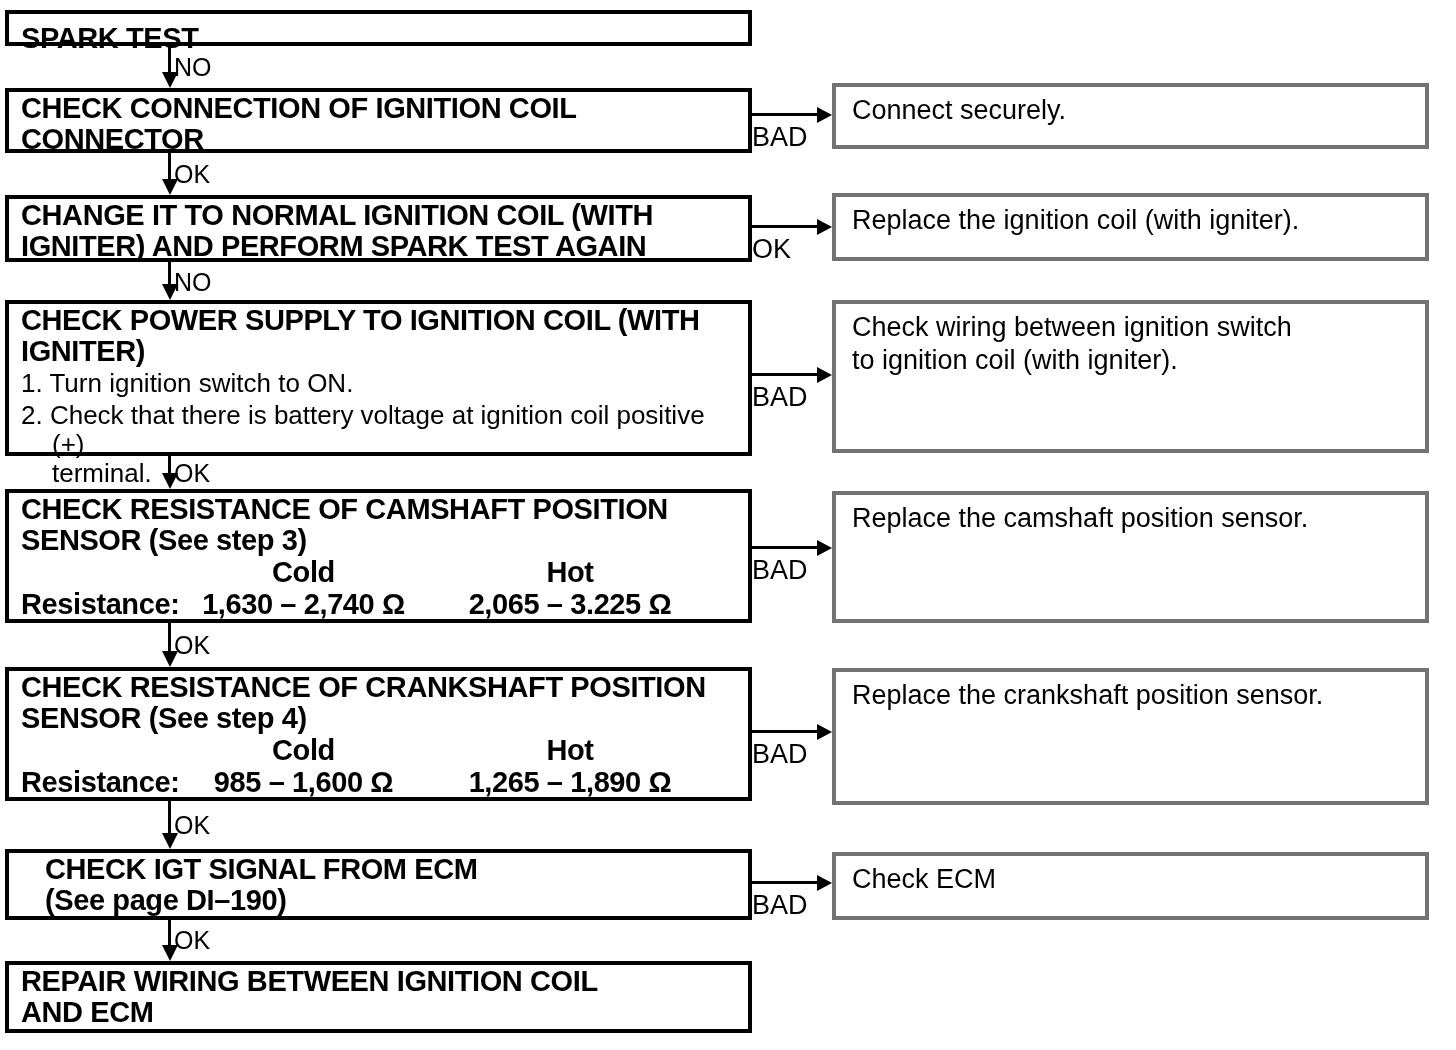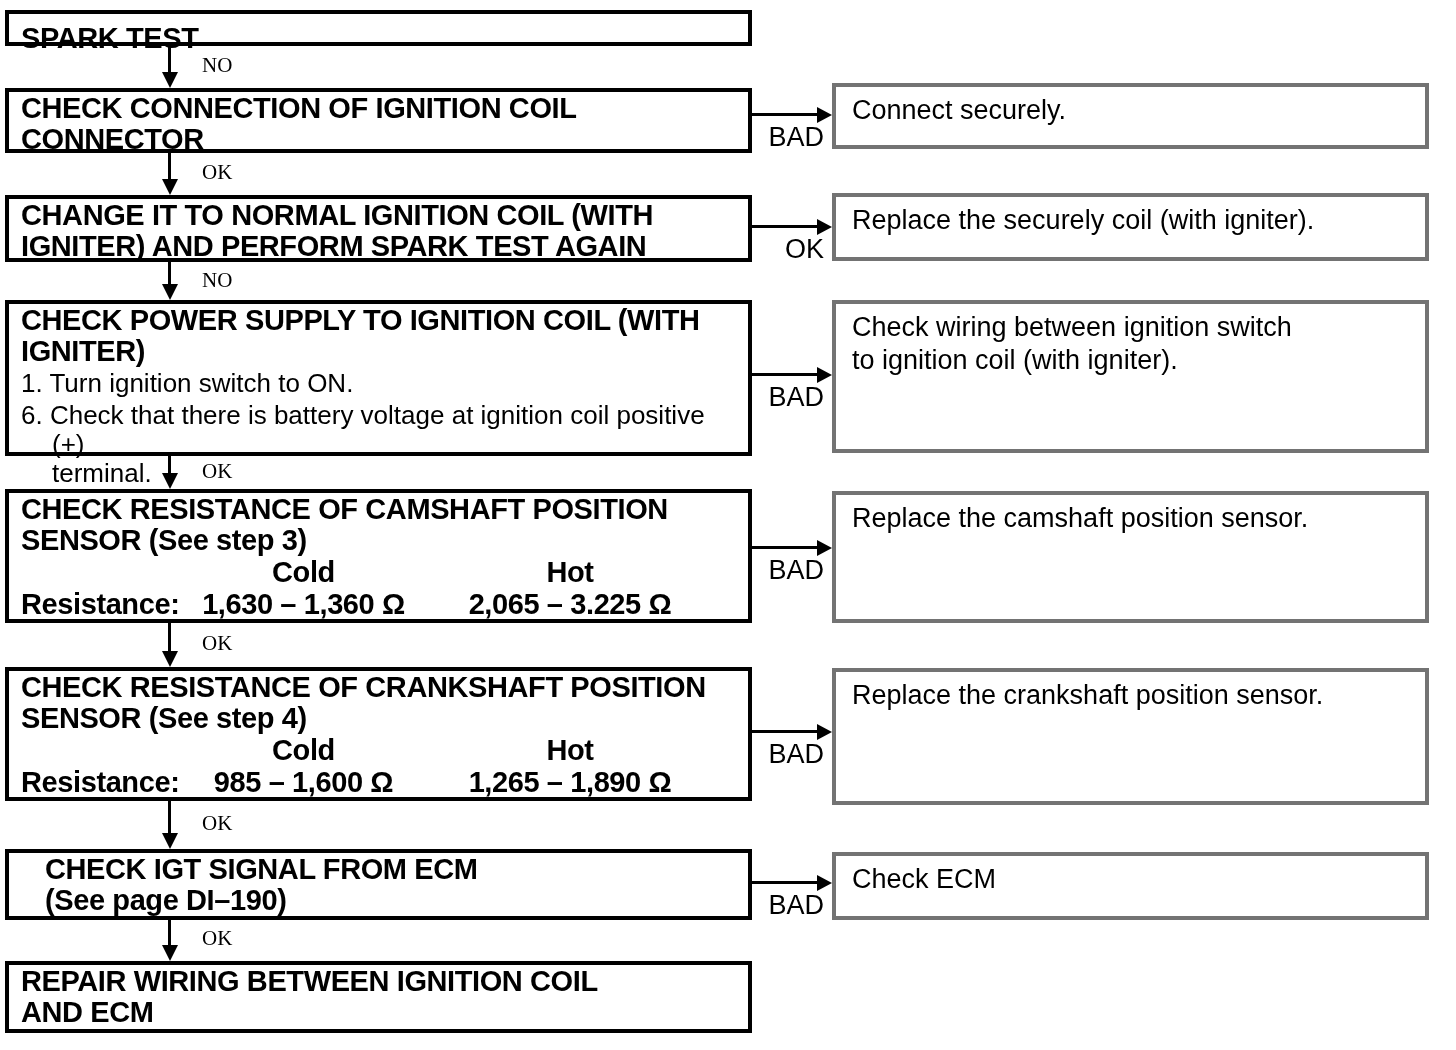--- a/index.html
+++ b/index.html
@@ -26,27 +26,27 @@
   .hang  { padding-left:31px; text-indent:-31px; white-space:pre-line; margin-top:3px; }
   .spec-row  { position:relative; height:32px; font-weight:bold; font-size:29px; letter-spacing:-0.4px; }
   .spec-label{ position:absolute; left:0; top:0; }
   .spec-cold { position:absolute; left:160px; width:245px; top:0; text-align:center; }
   .spec-hot  { position:absolute; left:414px; width:270px; top:0; text-align:center; }
   
   .vline { position:absolute; left:168px; width:3px; background:#000; }
   .vhead { position:absolute; left:162px; width:0; height:0;
            border-left:8px solid transparent; border-right:8px solid transparent;
            border-top:16px solid #000; }
-  .vlabel{ position:absolute; left:202px; font-size:21px;font-family:Liberation Serif, serif; }
+  .vlabel{ position:absolute; left:174px; font-size:25px; }
   
   .hline { position:absolute; left:752px; width:66px; height:3px; background:#000; }
   .hhead { position:absolute; left:817px; width:0; height:0;
            border-top:8px solid transparent; border-bottom:8px solid transparent;
            border-left:15px solid #000; }
-  .hlabel{ position:absolute; left:752px; width:72px; text-align:right; font-size:27px; }
+  .hlabel{ position:absolute; left:752px; width:72px; text-align:left; font-size:27px; }
 </style>
 </head>
 <body>
 
 <div class="canvas">
 
   <div class="sbox" style="top:10px; height:36px; padding-top:9px;">
     <div class="title">SPARK TEST</div>
   </div>
 
@@ -72,32 +72,32 @@
 
   <div class="sbox" style="top:195px; height:67px;">
     <div class="title">CHANGE IT TO NORMAL IGNITION COIL (WITH
 IGNITER) AND PERFORM SPARK TEST AGAIN</div>
   </div>
 
   <div class="hline" style="top:225px;"></div>
   <div class="hhead" style="top:219px;"></div>
   <div class="hlabel" style="top:234px;">OK</div>
   <div class="rbox" style="top:193px; height:68px;">
-    <div class="rtext">Replace the securely coil (with igniter).</div>
+    <div class="rtext">Replace the ignition coil (with igniter).</div>
   </div>
 
   <div class="vline" style="top:262px; height:22px;"></div>
   <div class="vhead" style="top:284px;"></div>
   <div class="vlabel" style="top:268px;">NO</div>
 
   <div class="sbox" style="top:300px; height:156px;padding-left:12px;">
     <div class="title">CHECK POWER SUPPLY TO IGNITION COIL (WITH
 IGNITER)</div>
     <div class="item">1. Turn ignition switch to ON.</div>
-    <div class="item hang">6. Check that there is battery voltage at ignition coil positive (+)
+    <div class="item hang">2. Check that there is battery voltage at ignition coil positive (+)
 terminal.</div>
   </div>
 
   <div class="hline" style="top:373px;"></div>
   <div class="hhead" style="top:367px;"></div>
   <div class="hlabel" style="top:382px;">BAD</div>
   <div class="rbox" style="top:300px; height:153px;">
     <div class="rtext">Check wiring between ignition switch
 to ignition coil (with igniter).</div>
   </div>
@@ -108,21 +108,21 @@
 
   <div class="sbox" style="top:489px; height:134px;">
     <div class="title">CHECK RESISTANCE OF CAMSHAFT POSITION
 SENSOR (See step 3)</div>
     <div class="spec-row">
       <span class="spec-cold">Cold</span>
       <span class="spec-hot">Hot</span>
     </div>
     <div class="spec-row">
       <span class="spec-label">Resistance:</span>
-      <span class="spec-cold">1,630 – 1,360 Ω</span>
+      <span class="spec-cold">1,630 – 2,740 Ω</span>
       <span class="spec-hot">2,065 – 3.225 Ω</span>
     </div>
   </div>
 
   <div class="hline" style="top:546px;"></div>
   <div class="hhead" style="top:540px;"></div>
   <div class="hlabel" style="top:555px;">BAD</div>
   <div class="rbox" style="top:491px; height:132px;">
     <div class="rtext">Replace the camshaft position sensor.</div>
   </div>

